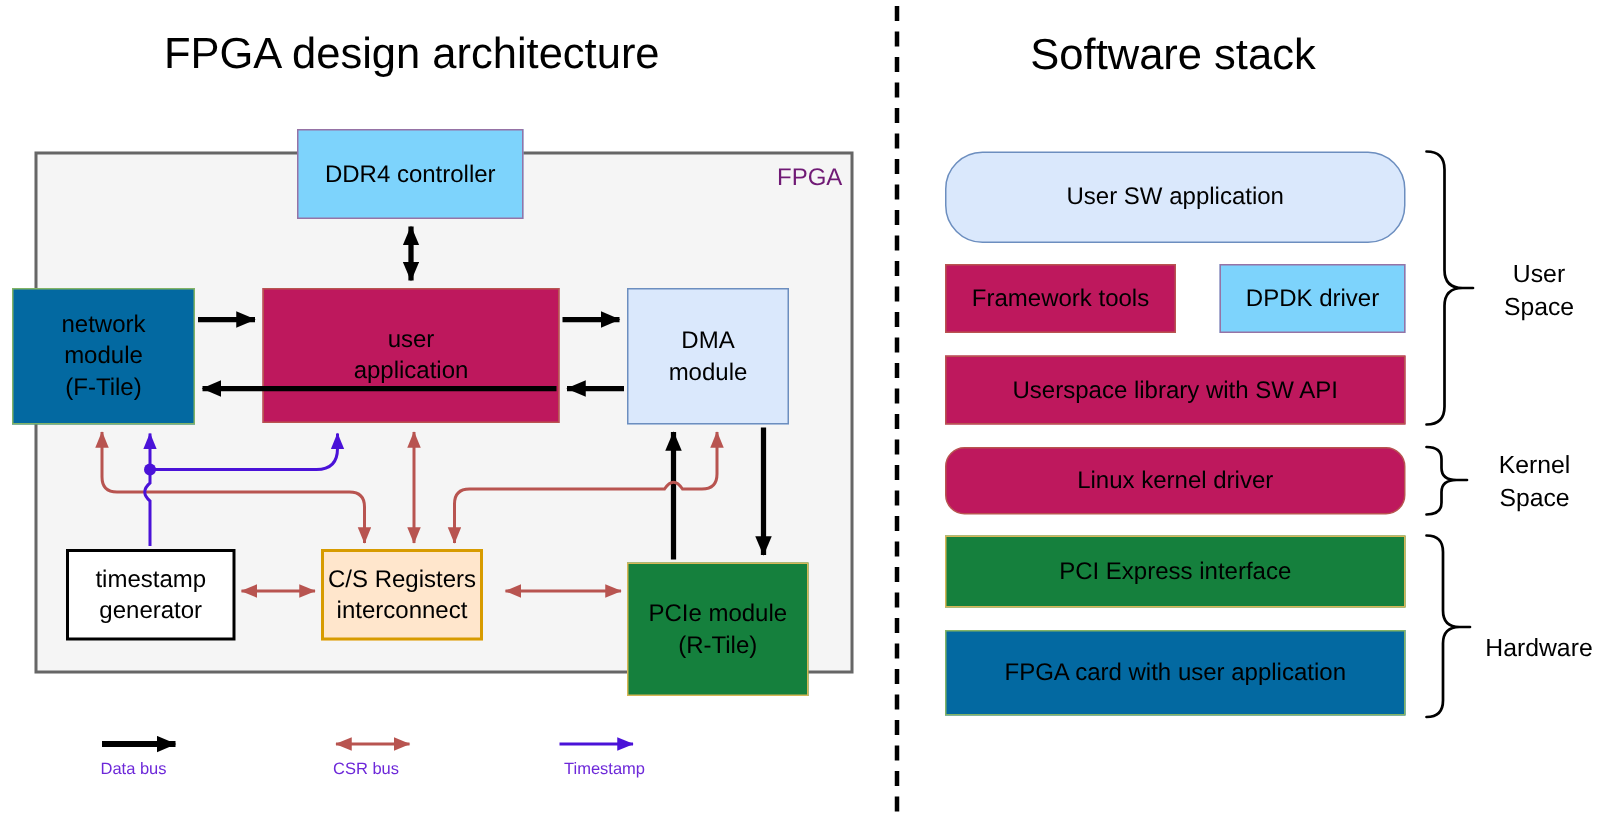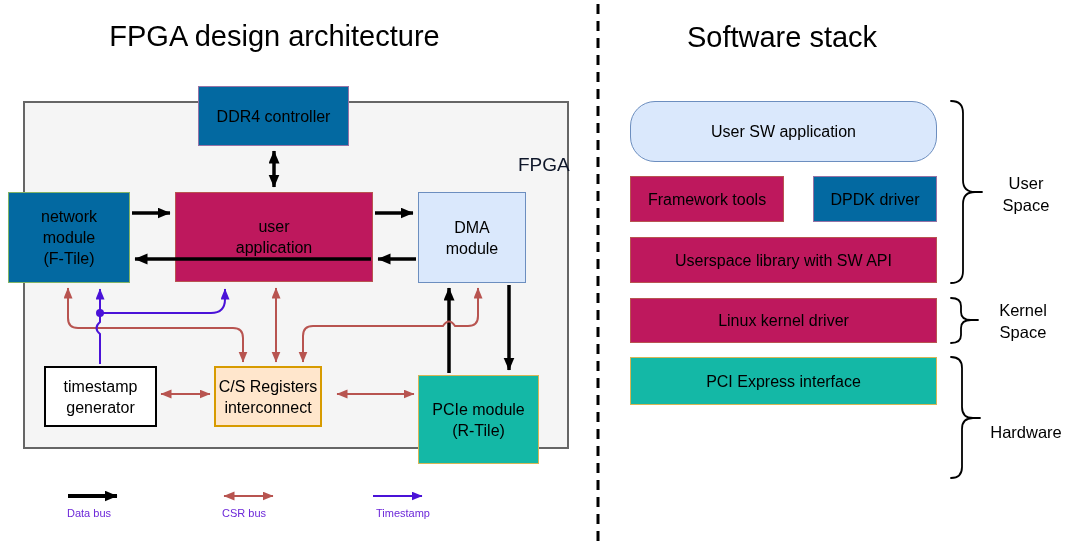--- a/index.html
+++ b/index.html
@@ -14,28 +14,28 @@
   .box{
     position:absolute;display:flex;align-items:center;justify-content:center;
     text-align:center;font-size:16px;line-height:21px;white-space:pre-line;
     box-sizing:border-box;z-index:3;
   }
   .container-box{
     position:absolute;background:#f5f5f5;border:2px solid #666666;
     box-sizing:border-box;z-index:1;
   }
   .fpga-tag{
-    position:absolute;font-size:19px;color:#0f172a;z-index:2;margin-top:44px;
+    position:absolute;font-size:16px;color:#701a75;z-index:2;
   }
   .b-green {background:#0369a1;border:1.8px solid #82b366;}
   .b-red   {background:#be185d;border:1.8px solid #b85450;}
   .b-blue  {background:#dae8fc;border:1.8px solid #6c8ebf;}
-  .b-purple{background:#0369a1;border:1.8px solid #9673a6;}
+  .b-purple{background:#7dd3fc;border:1.8px solid #9673a6;}
   .b-orange{background:#ffe6cc;border:2px solid #d79b00;}
-  .b-yellow{background:#14b8a6;border:1.8px solid #d6b656;}
+  .b-yellow{background:#15803d;border:1.8px solid #d6b656;}
   .b-white {background:#ffffff;border:2px solid #000000;}
   .legend-label{
     position:absolute;font-size:11px;color:#6d28d9;z-index:3;
   }
   .group-label{
     position:absolute;font-size:16.5px;line-height:22px;text-align:center;
     white-space:pre-line;color:#000;z-index:3;
   }
   #overlay{position:absolute;left:0;top:0;z-index:4;pointer-events:none;}
 </style>
@@ -73,22 +73,23 @@
   <div class="legend-label" style="left:67px;top:507px;">Data bus</div>
   <div class="legend-label" style="left:222px;top:507px;">CSR bus</div>
   <div class="legend-label" style="left:376px;top:507px;">Timestamp</div>
 
   <div class="abs title" style="left:602px;top:20px;width:360px;">Software stack</div>
 
   <div class="box b-blue" style="left:630px;top:101px;width:307px;height:61px;border-radius:25px;">User SW application</div>
   <div class="box b-red" style="left:630px;top:176px;width:154px;height:46px;">Framework tools</div>
   <div class="box b-red" style="left:630px;top:237px;width:307px;height:46px;">Userspace library with SW API</div>
   <div class="box b-purple" style="left:813px;top:176px;width:124px;height:46px;">DPDK driver</div>
-  <div class="box b-red" style="left:630px;top:298px;width:307px;height:45px;">Linux kernel driver</div>
+  <div class="box b-red" style="left:630px;top:298px;width:307px;height:45px;border-radius:13px;">Linux kernel driver</div>
   <div class="box b-yellow" style="left:630px;top:357px;width:307px;height:48px;">PCI Express interface</div>
+  <div class="box b-green" style="left:630px;top:420px;width:307px;height:57px;">FPGA card with user application</div>
 
   <div class="group-label" style="left:988px;top:172px;width:76px;">User
 Space</div>
   <div class="group-label" style="left:985px;top:299px;width:76px;">Kernel
 Space</div>
   <div class="group-label" style="left:976px;top:409px;width:100px;margin-top:12px;">Hardware</div>
 
   <svg id="overlay" width="1080" height="551" viewBox="0 0 1080 551">
     <defs>
       <marker id="mB" markerUnits="userSpaceOnUse" markerWidth="14" markerHeight="12" refX="12.5" refY="5.5" orient="auto-start-reverse">

